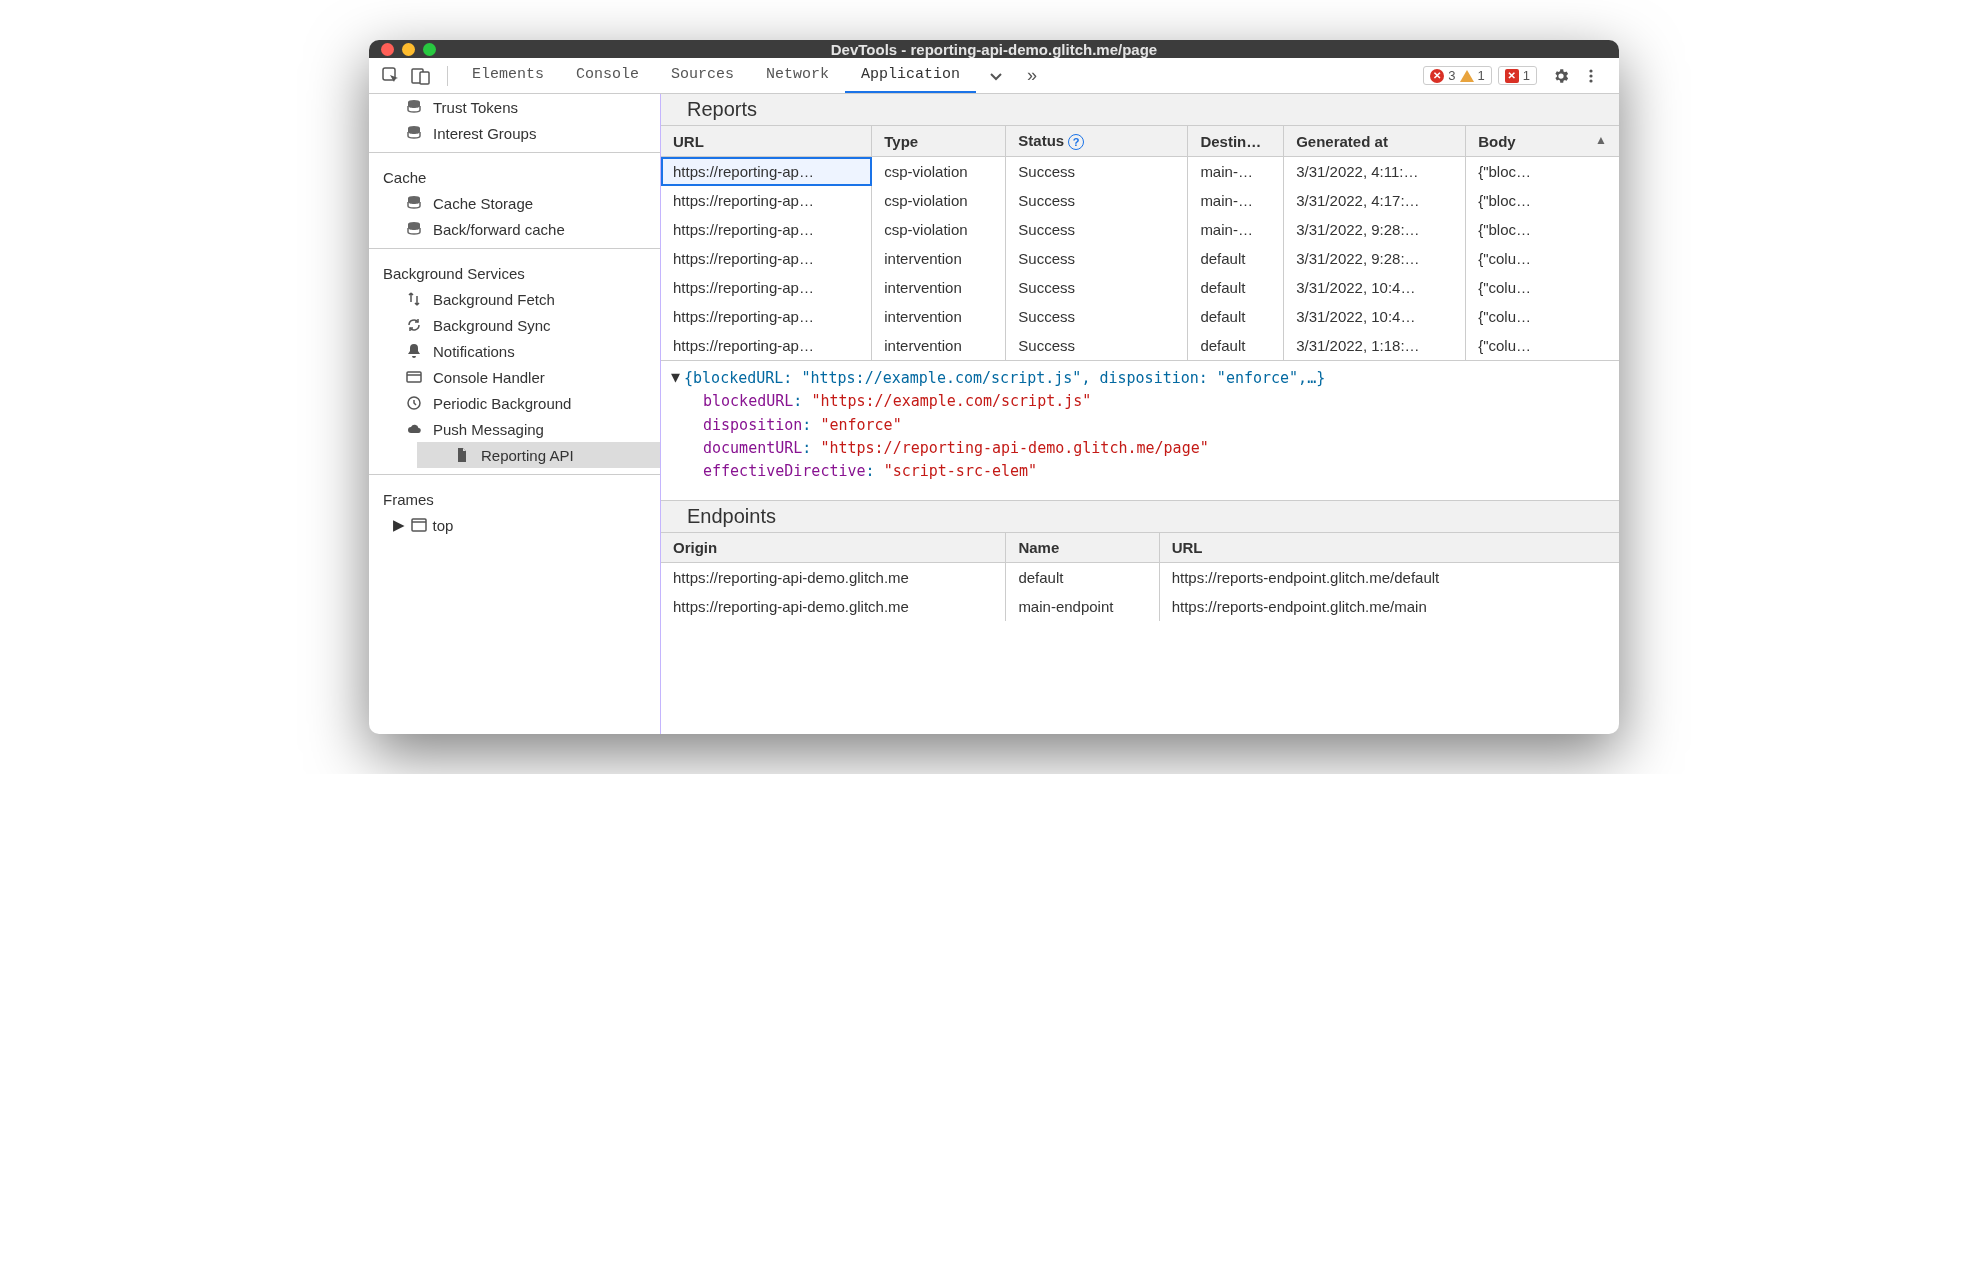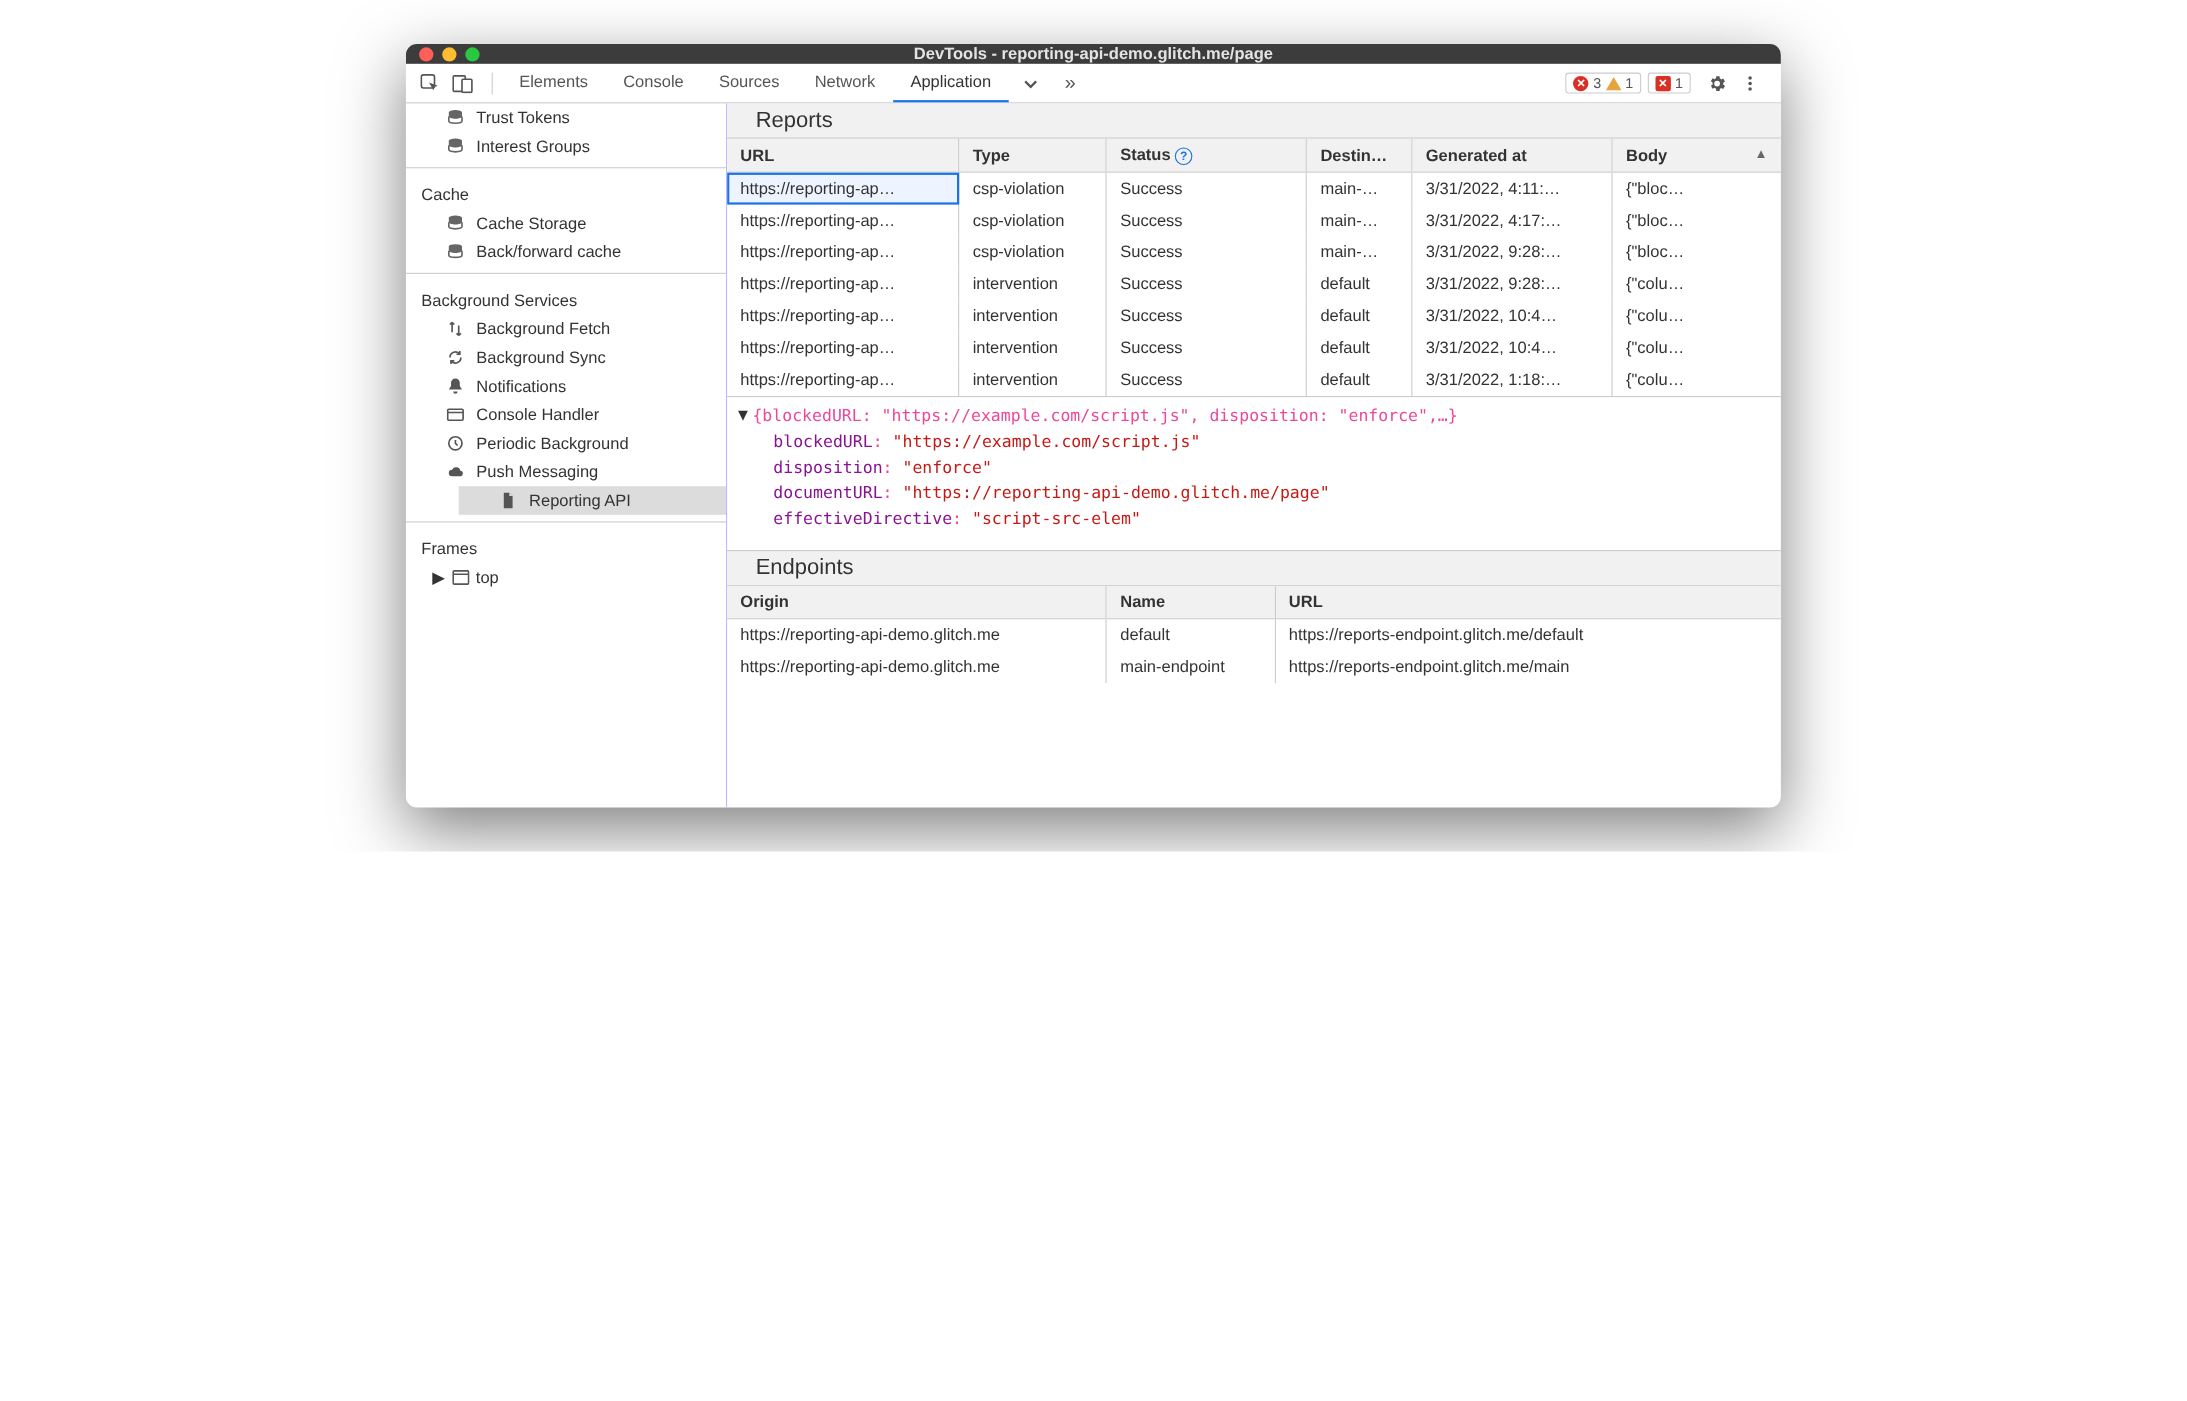--- a/index.html
+++ b/index.html
@@ -37,21 +37,21 @@
     position: absolute; left: 0; right: 0; text-align: center;
     pointer-events: none;
   }
   .toolbar {
     display: flex; align-items: center; height: 36px;
     border-bottom: 1px solid #ccc; padding: 0 10px;
     font-size: 15px; color: #555;
   }
   .toolbar .icon-btn { width: 24px; height: 24px; display:flex; align-items:center; justify-content:center; margin-right: 6px; }
   .toolbar .divider { width:1px; height:20px; background:#ccc; margin: 0 8px; }
-  .tabs { display:flex; }
+  .tabs { display:flex;font-family:Liberation Mono, monospace; }
   .tabs .tab { padding: 8px 16px; cursor:pointer; color:#555; }
   .tabs .tab.active { color:#333; border-bottom: 2px solid #1a73e8; }
   .toolbar .spacer { flex: 1; }
   .badge-group { display:flex; align-items:center; gap:4px; border:1px solid #ccc; border-radius:3px; padding:1px 6px; margin-right:6px; font-size:13px;}
   .badge-group .dot { width:14px; height:14px; border-radius:50%; display:inline-flex; align-items:center; justify-content:center; color:#fff; font-size:10px; font-weight:bold;}
   .dot.err{background:#d93025;} .dot.warn{width:0;height:0;border-left:7px solid transparent;border-right:7px solid transparent;border-bottom:12px solid #e8a33d;border-radius:0;}
   .dot.issue{background:#d93025;border-radius:2px;}
   .content { display:flex; height: 640px; }
   .sidebar {
     width: 292px; border-right: 1px solid #c4b5fd; overflow:hidden;
@@ -74,21 +74,21 @@
   }
   th:last-child, td:last-child { border-right:none; }
   thead tr { background:#f1f1f1; border-bottom:1px solid #ccc; }
   tbody tr { border-bottom: 0; }
   tbody tr.selected td:first-child { outline:2px solid #1a73e8; outline-offset:-2px; background:#eef4ff;}
   .status-help { display:inline-flex; width:16px; height:16px; border:1.5px solid #1a73e8; color:#1a73e8; border-radius:50%; align-items:center; justify-content:center; font-size:11px; margin-left:4px; font-weight:bold;}
   .json-pane {
     border-top:1px solid #ccc; padding:6px 10px; font-family: Menlo, Consolas, monospace;
     font-size:15px; height:140px; overflow:hidden; line-height:1.55;
   }
-  .json-pane .k{ color:#881391;} .json-pane .s{color:#c41a16;} .json-pane .p{color:#ec4899;margin-top:43px;}
+  .json-pane .k{ color:#881391;} .json-pane .s{color:#c41a16;} .json-pane .p{color:#0369a1;margin-top:43px;}
   .tri { display:inline-block; transform: translateY(-1px); margin-right:4px;}
   .sort-ind { float:right; color:#666; font-size:12px;}
   svg { display:block; }
 </style>
 </head>
 <body>
 
 <div class="window">
 
   <div class="titlebar">

